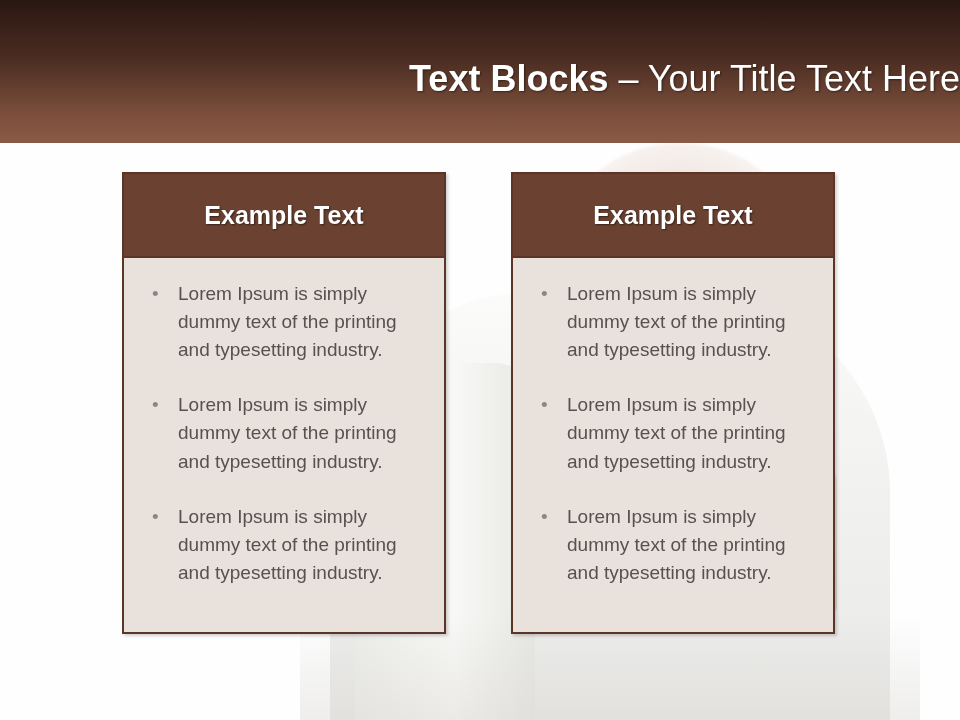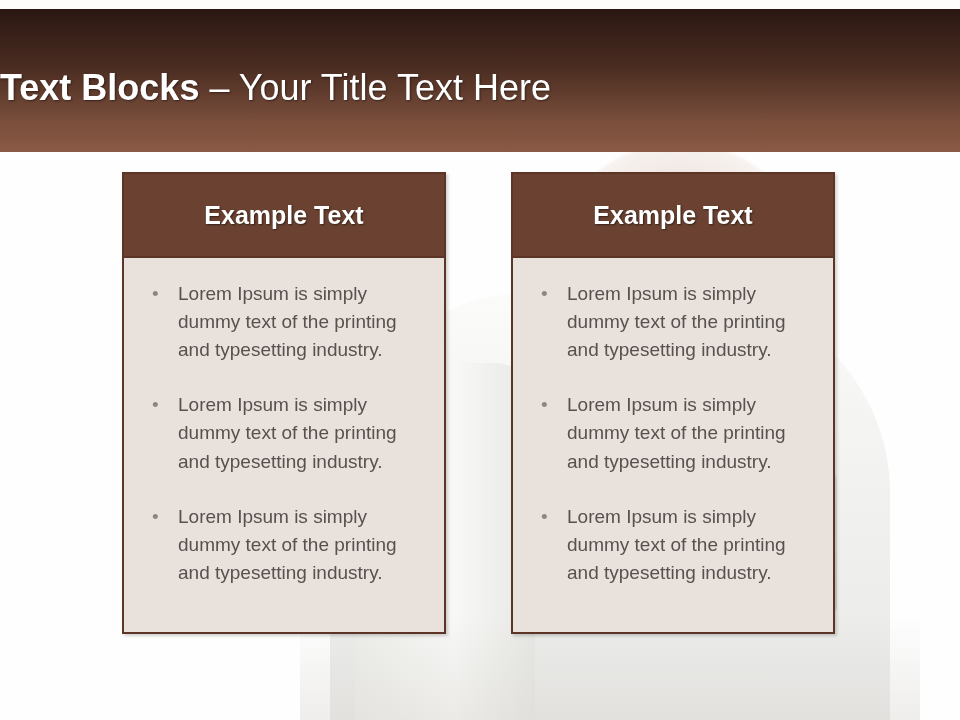--- a/index.html
+++ b/index.html
@@ -81,22 +81,21 @@
   
   .header {
     position: absolute;
     left: 0;
     top: 0;
     width: 960px;
     height: 143px;
     background: linear-gradient(180deg, #2a1712 0%, #4a2c21 40%, #7b4f3c 80%, #8a5a45 100%);
     display: flex;
     align-items: center;
-    justify-content: flex-start;
-    margin-top: 9px;
+    justify-content: flex-end;
   }
   .title {
     color: #ffffff;
     font-size: 36px;
     line-height: 1.1;
     white-space: nowrap;
     text-shadow: 1px 1px 2px rgba(0,0,0,0.45);
     margin-top: 14px;
   }
   .title .t-strong {

